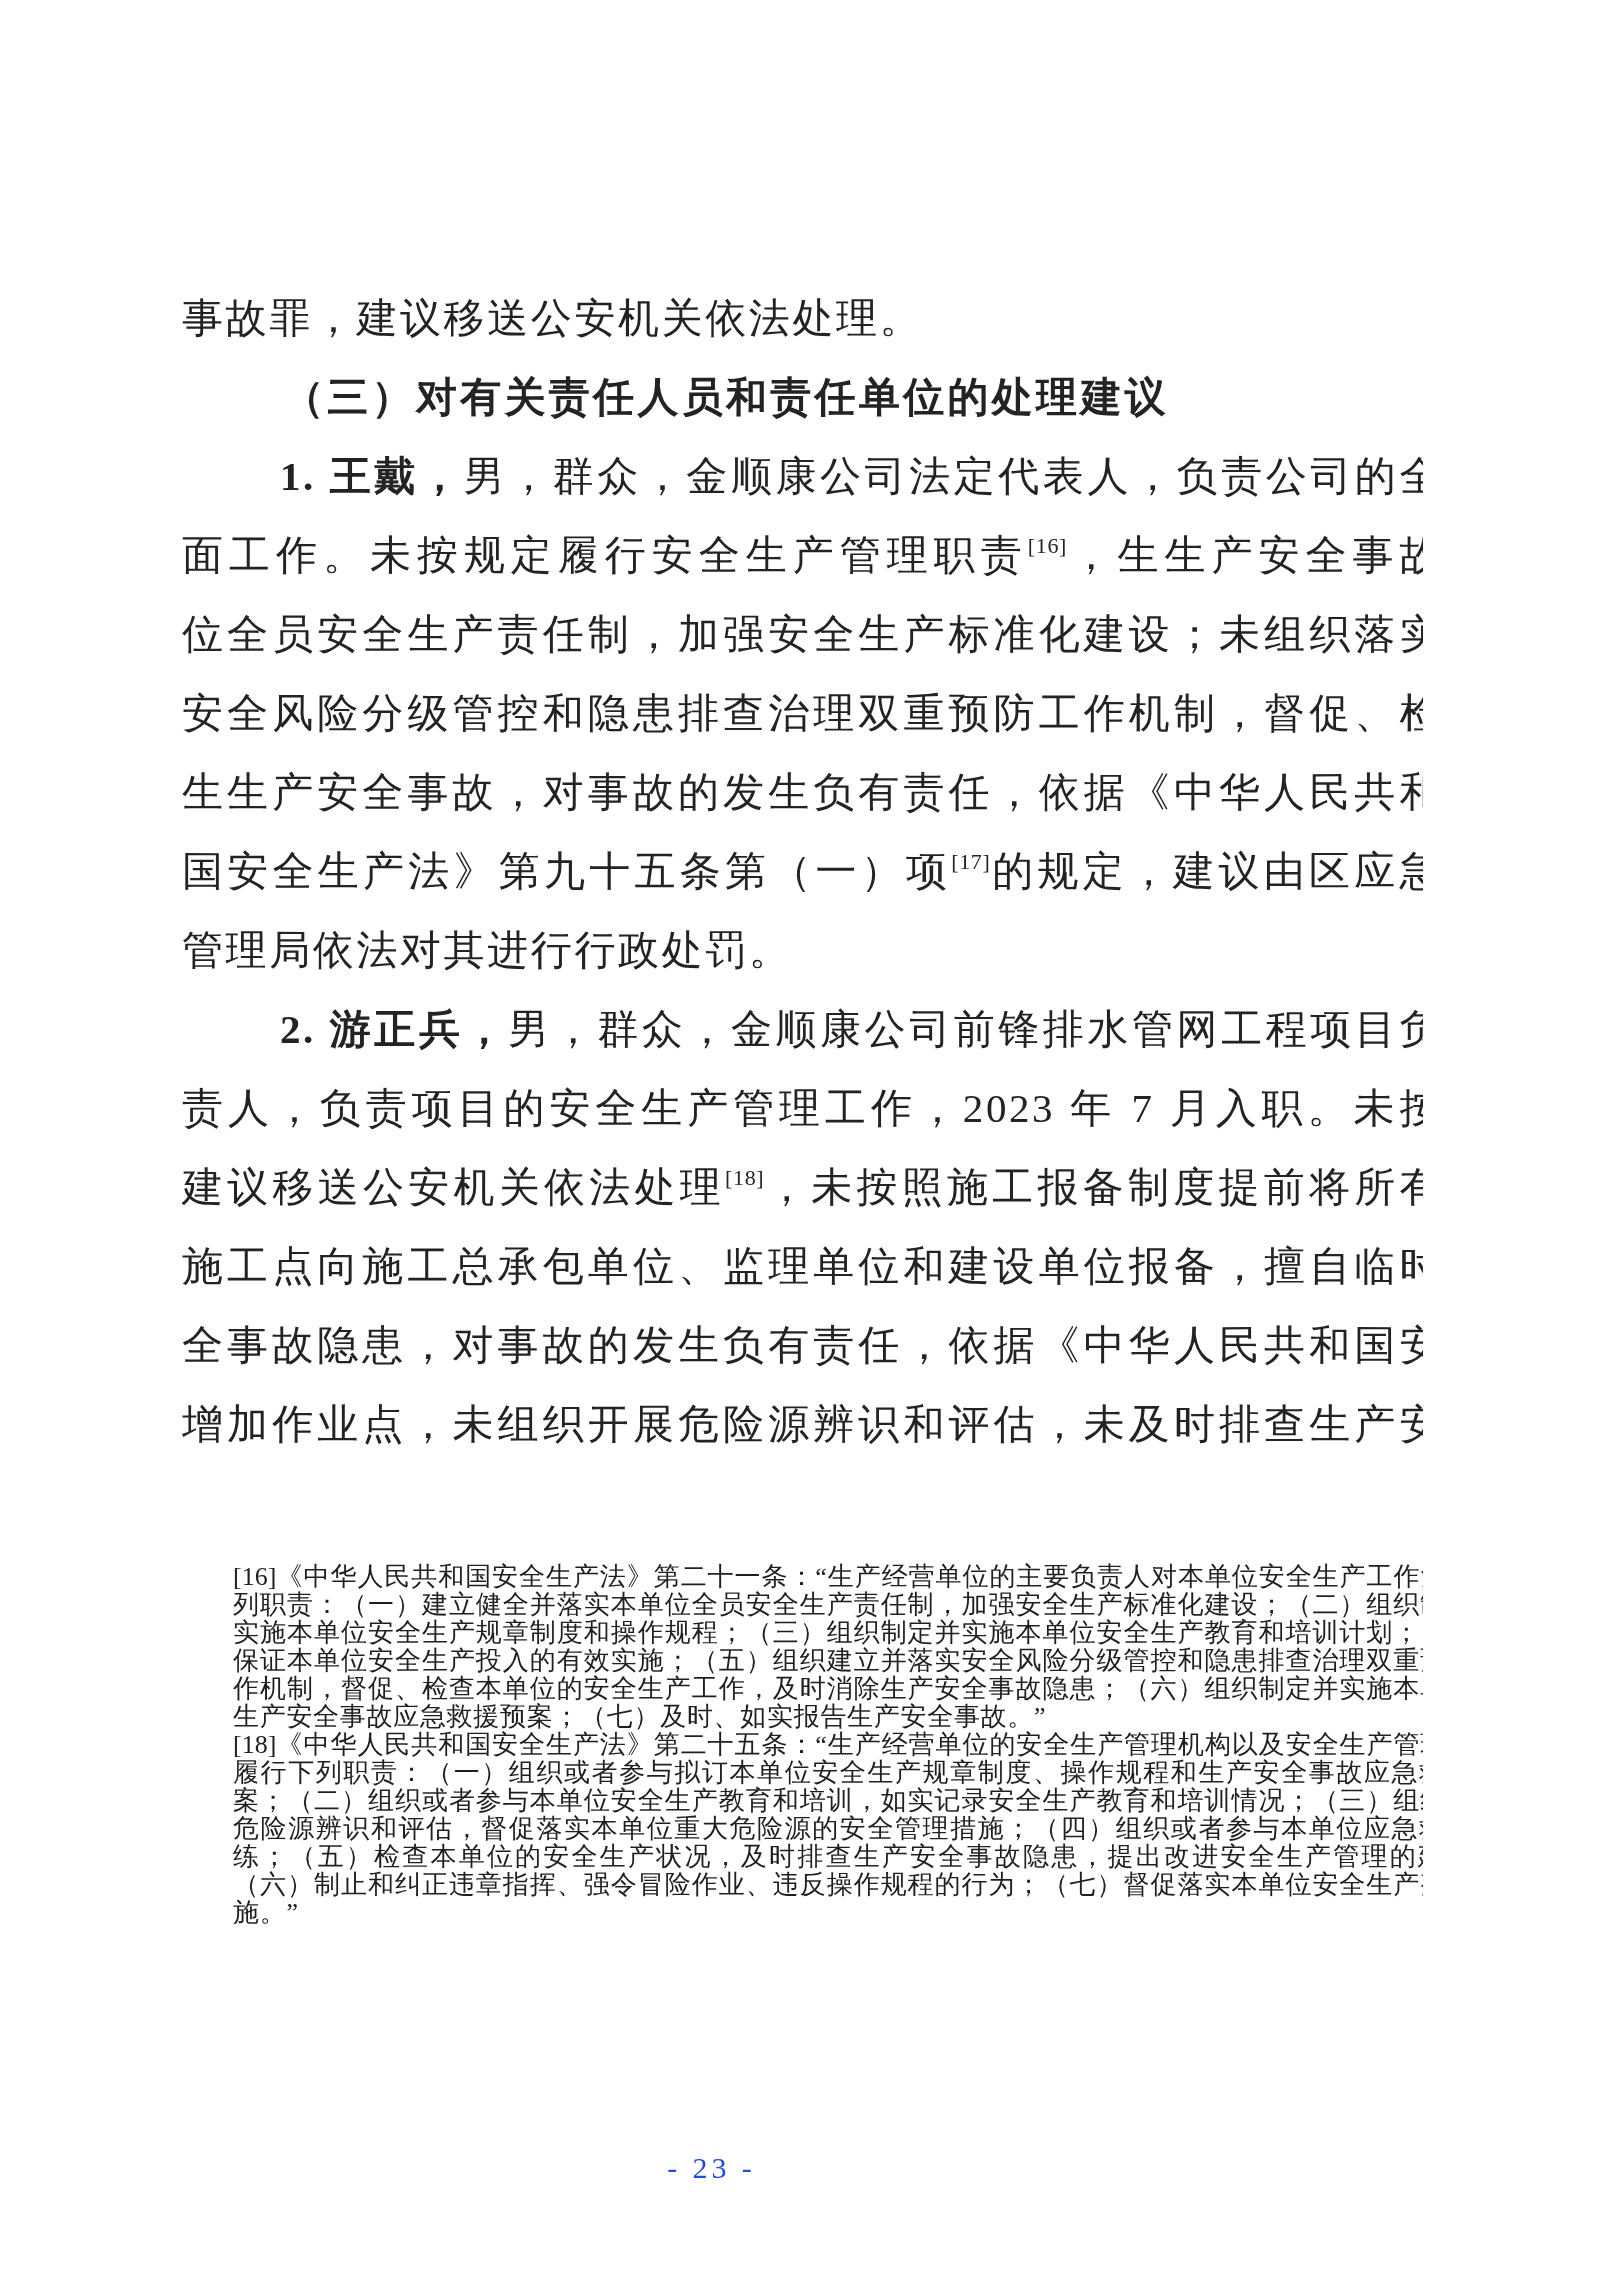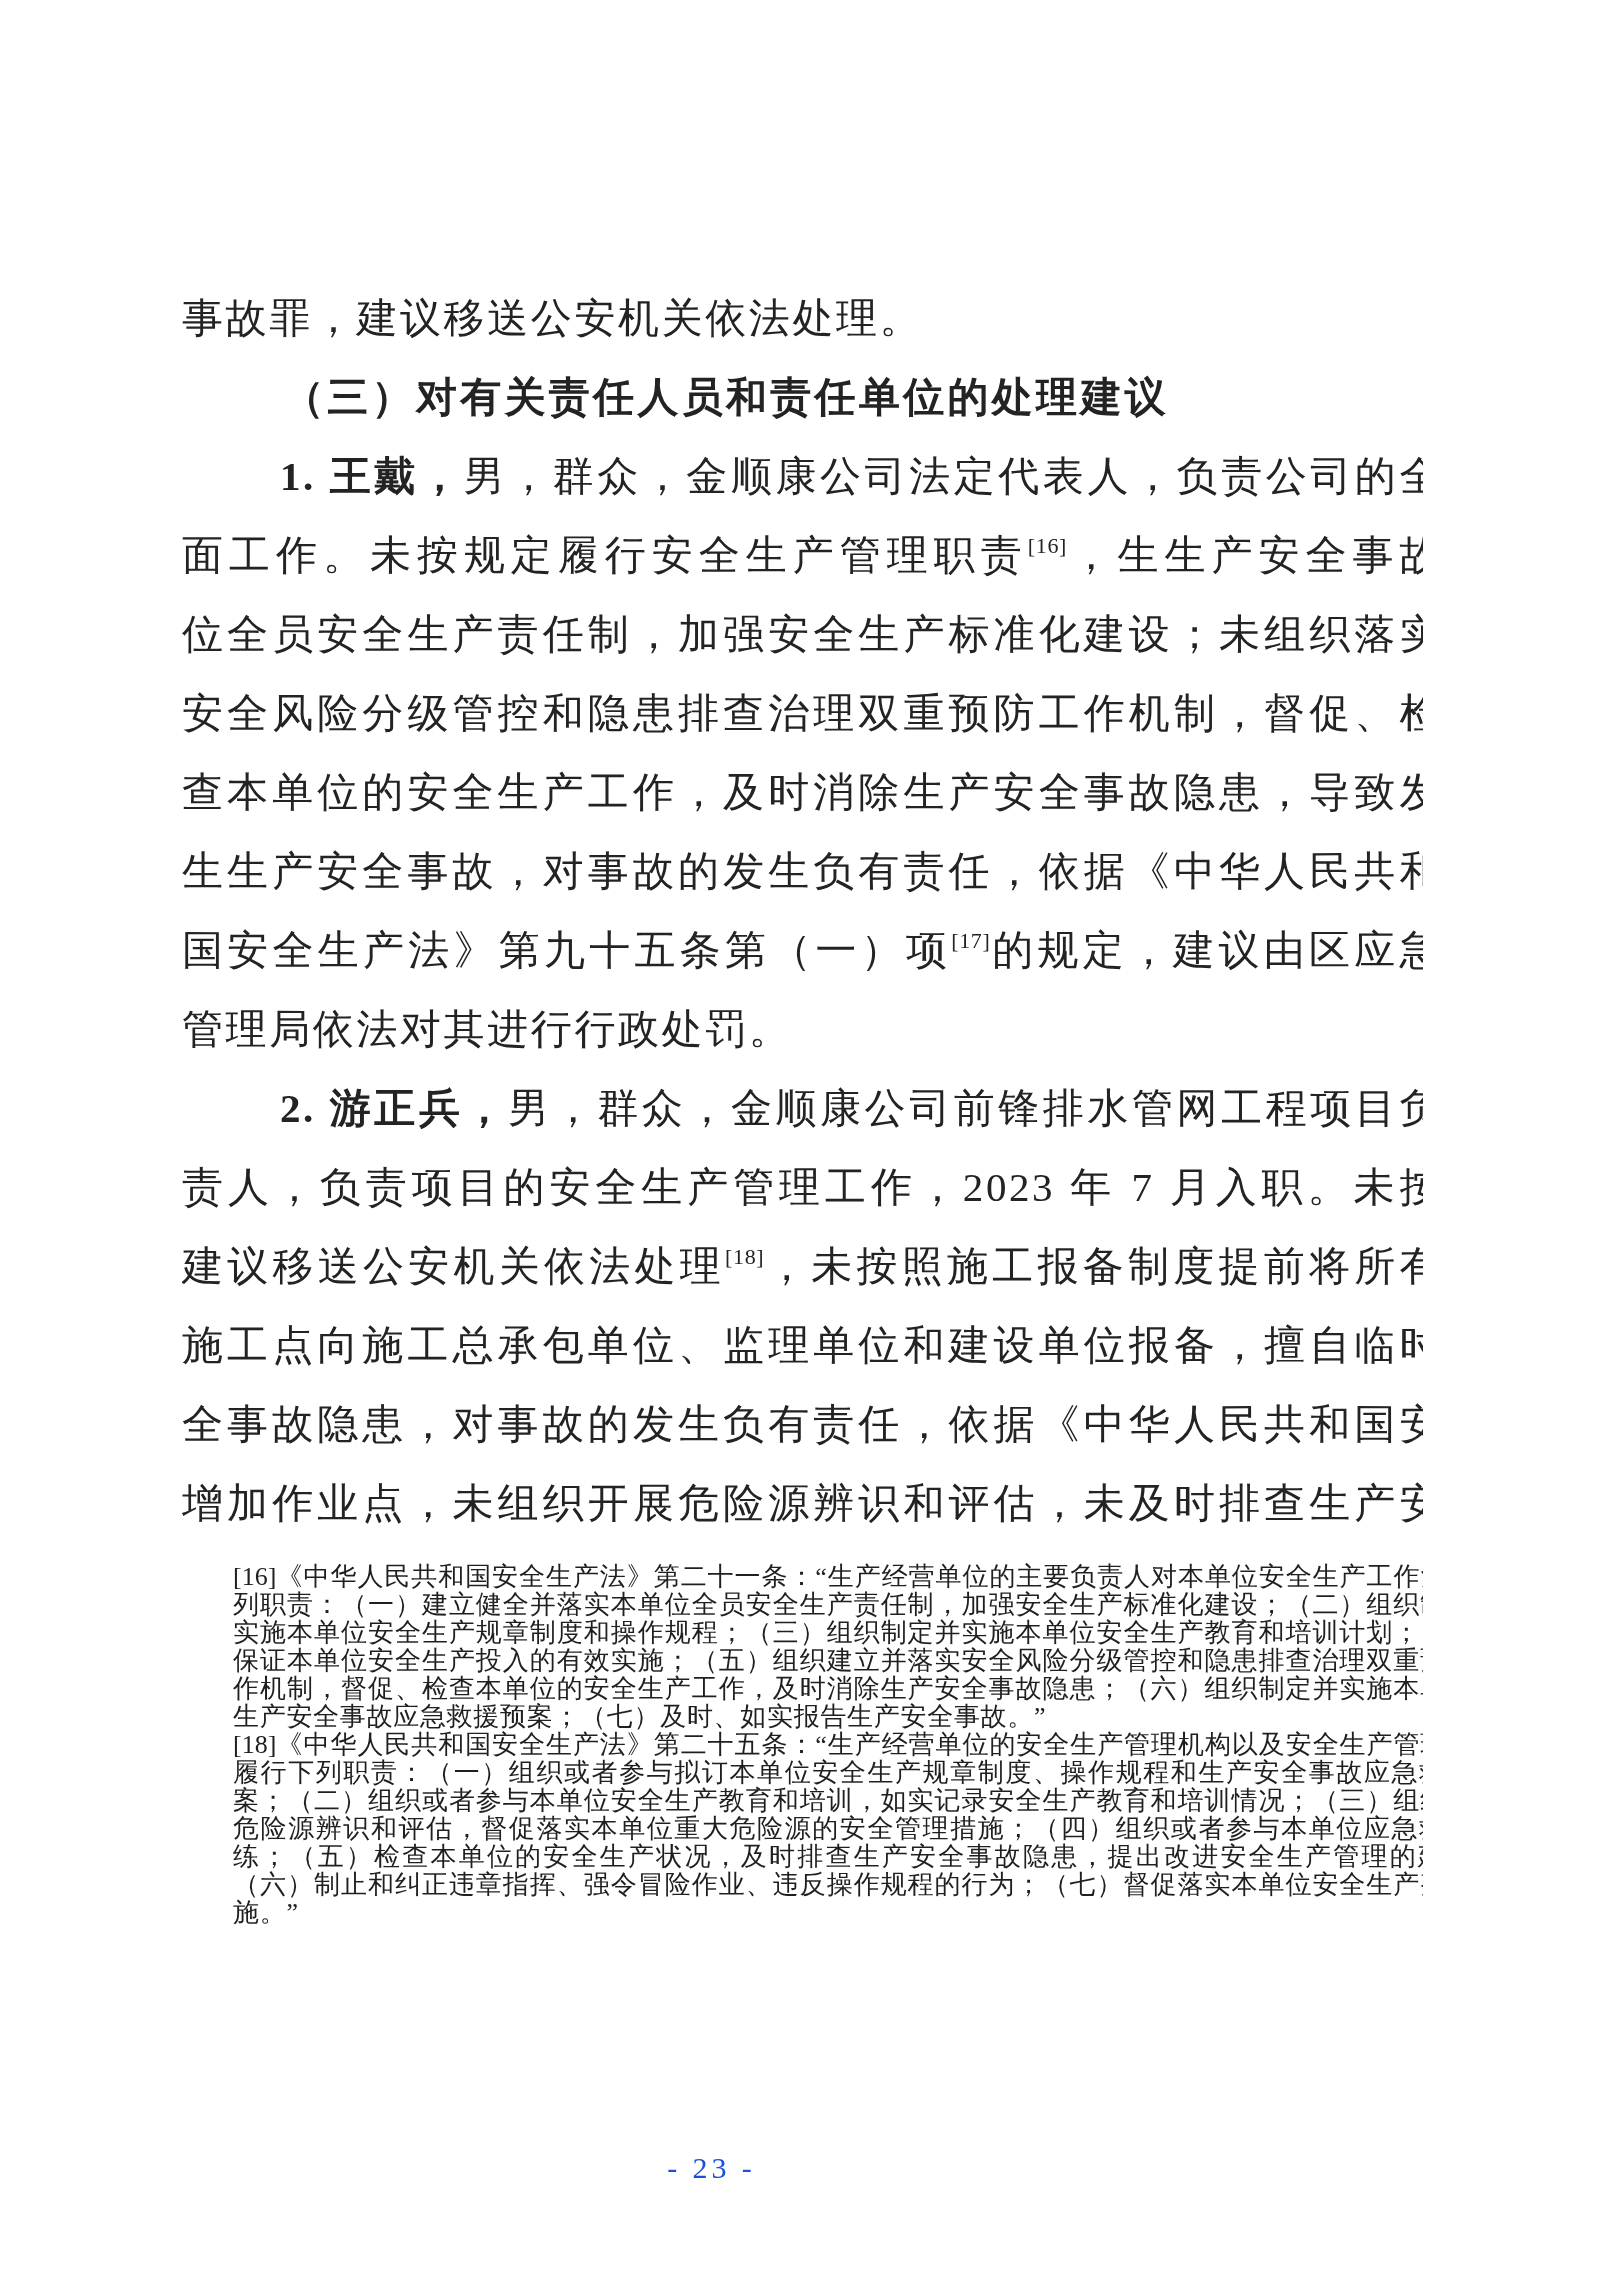--- a/index.html
+++ b/index.html
@@ -81,21 +81,20 @@
     <div class="bline heading"><span>（三）对有关责任人员和责任单位的处理建议</span></div>
 
     <div class="bline just indent"><span class="bold">1. 王戴，</span><span>男，群众，金顺康公司法定代表人，负责公司的全</span></div>
 
     <div class="bline just"><span>面工作。未按规定履行安全生产管理职责</span><span class="sup">[16]</span><span>，生生产安全事故</span></div>
 
     <div class="bline just"><span>位全员安全生产责任制，加强安全生产标准化建设；未组织落实</span></div>
 
     <div class="bline just"><span>安全风险分级管控和隐患排查治理双重预防工作机制，督促、检</span></div>
 
-    <div class="bline just"><span>查本单位的安全生产工作，及时消除生产安全事故隐患，导致发</span></div>
 
     <div class="bline just"><span>生生产安全事故，对事故的发生负有责任，依据《中华人民共和</span></div>
 
     <div class="bline just"><span>国安全生产法》第九十五条第（一）项</span><span class="sup">[17]</span><span>的规定，建议由区应急</span></div>
 
     <div class="bline"><span>管理局依法对其进行行政处罚。</span></div>
 
     <div class="bline just indent"><span class="bold">2. 游正兵，</span><span>男，群众，金顺康公司前锋排水管网工程项目负</span></div>
 
     <div class="bline just"><span>责人，负责项目的安全生产管理工作，2023 年 7 月入职。未按</span></div>

